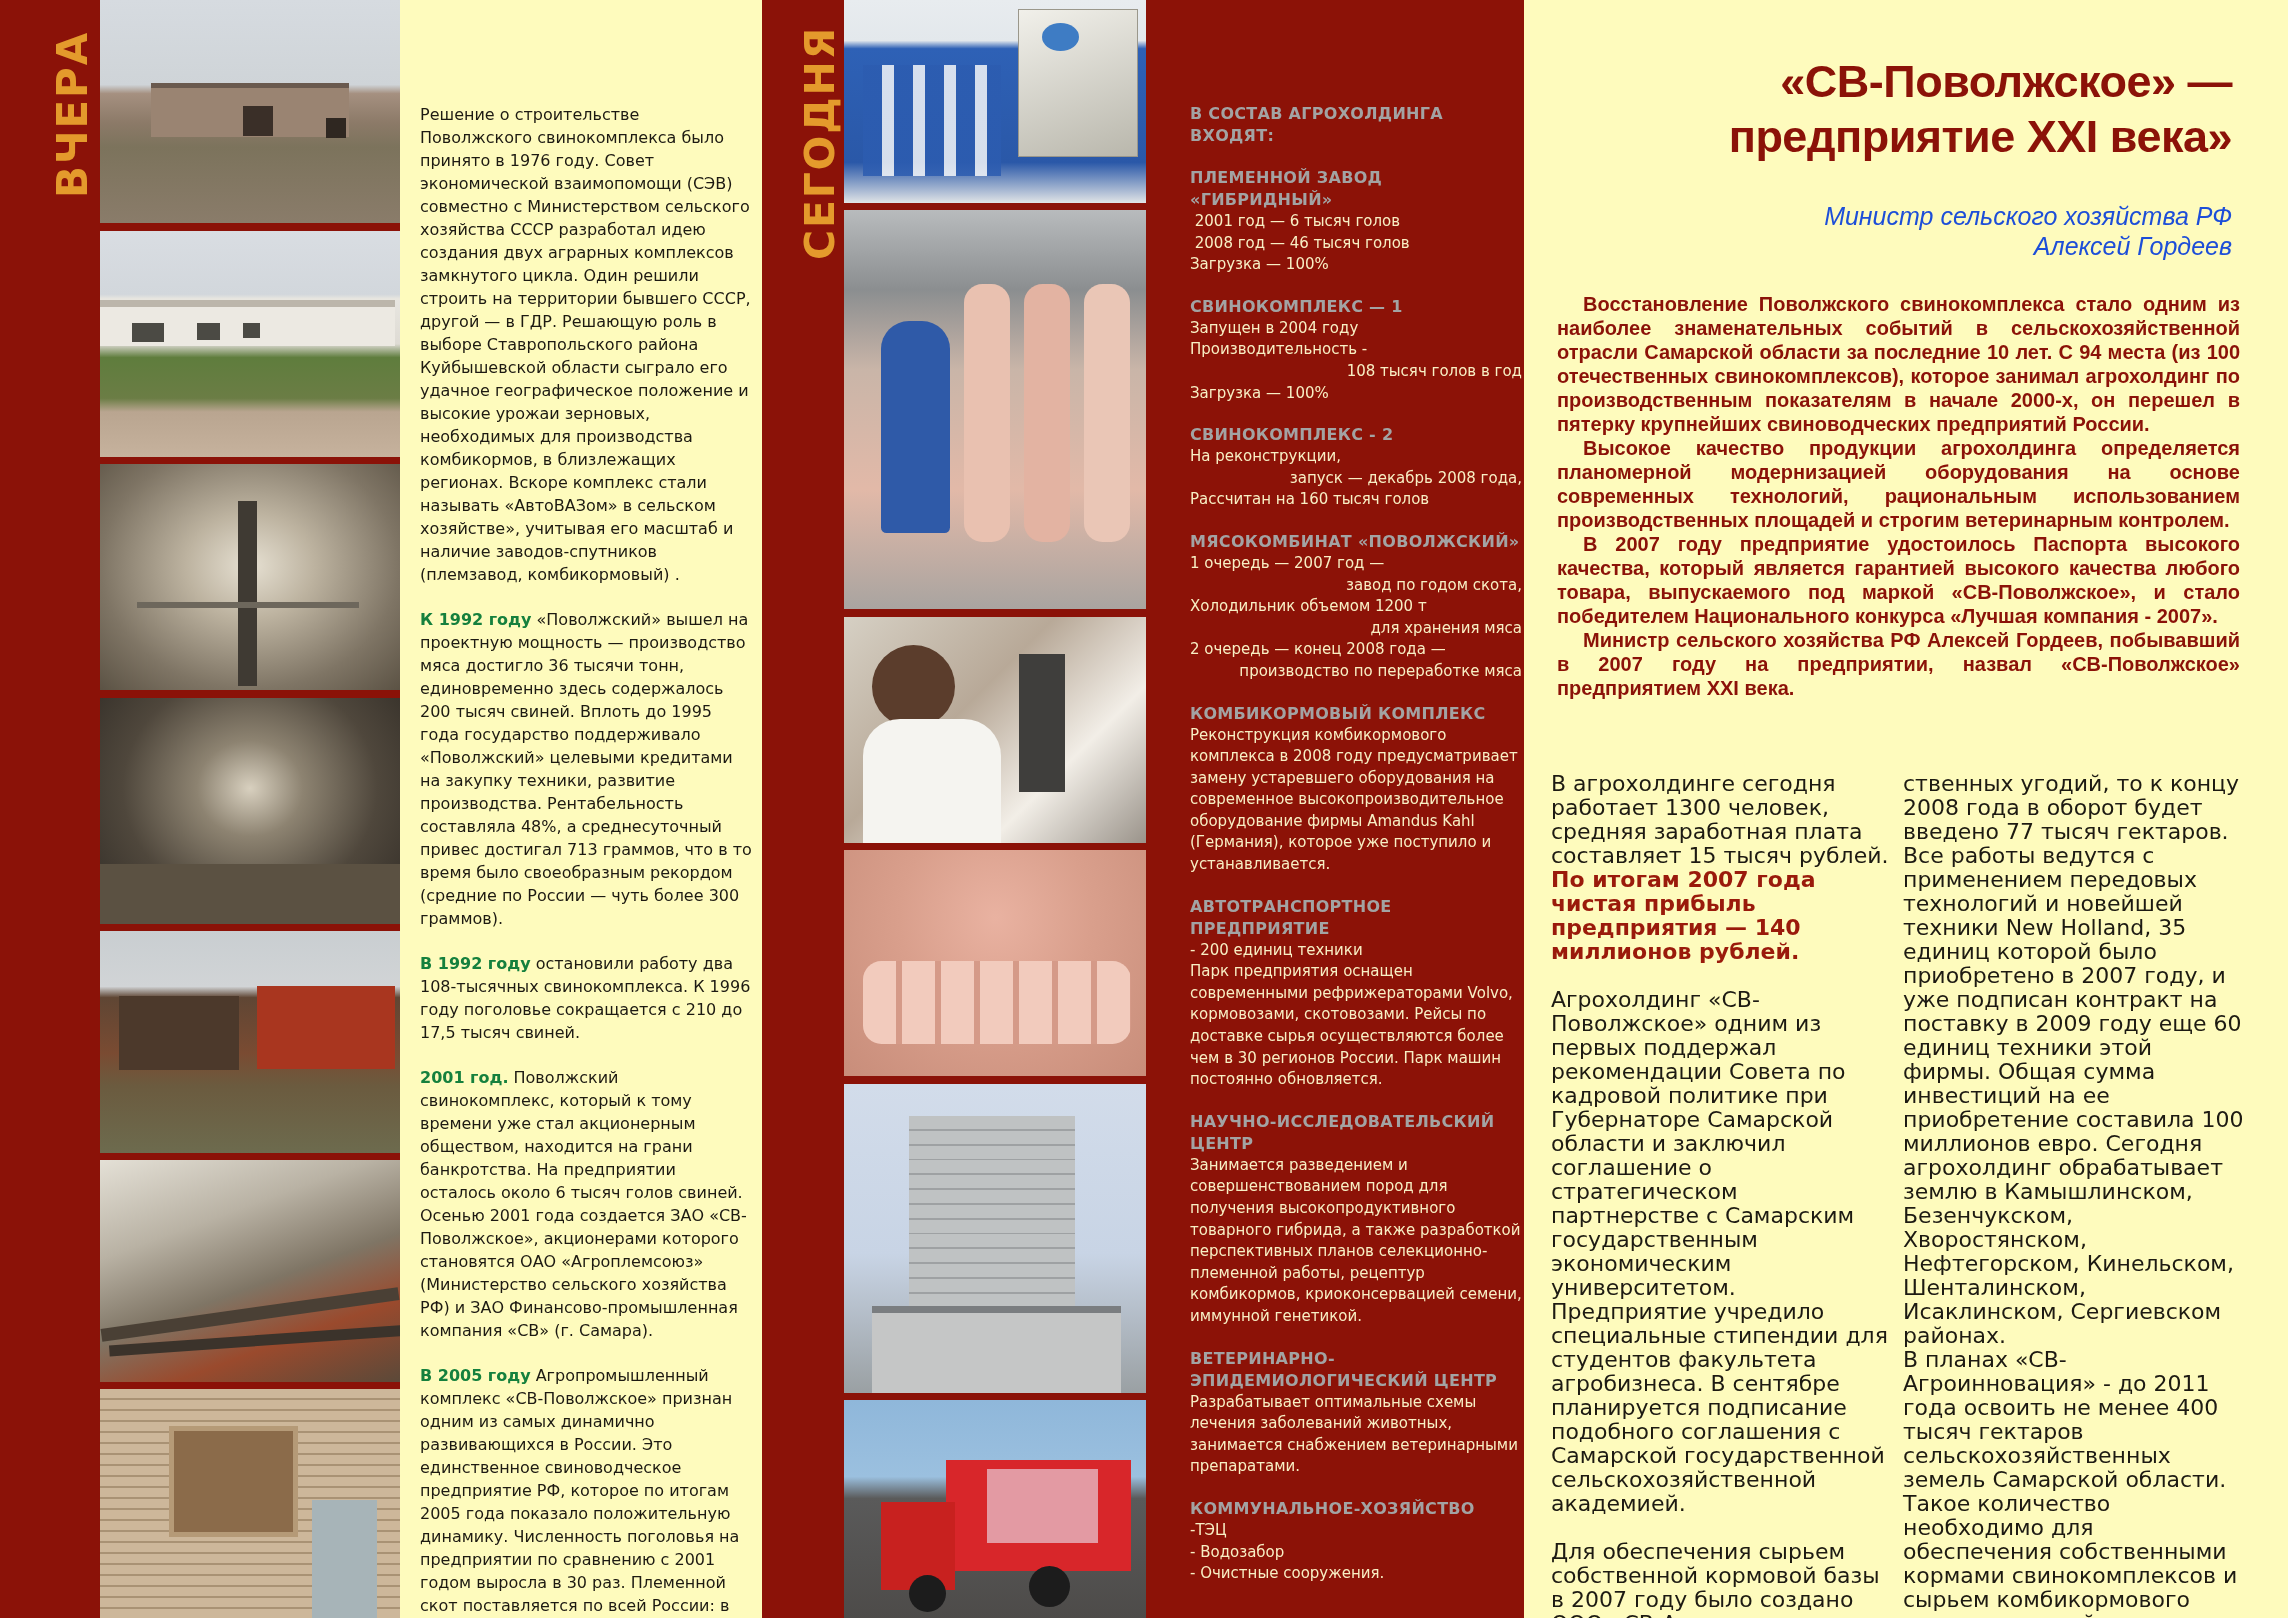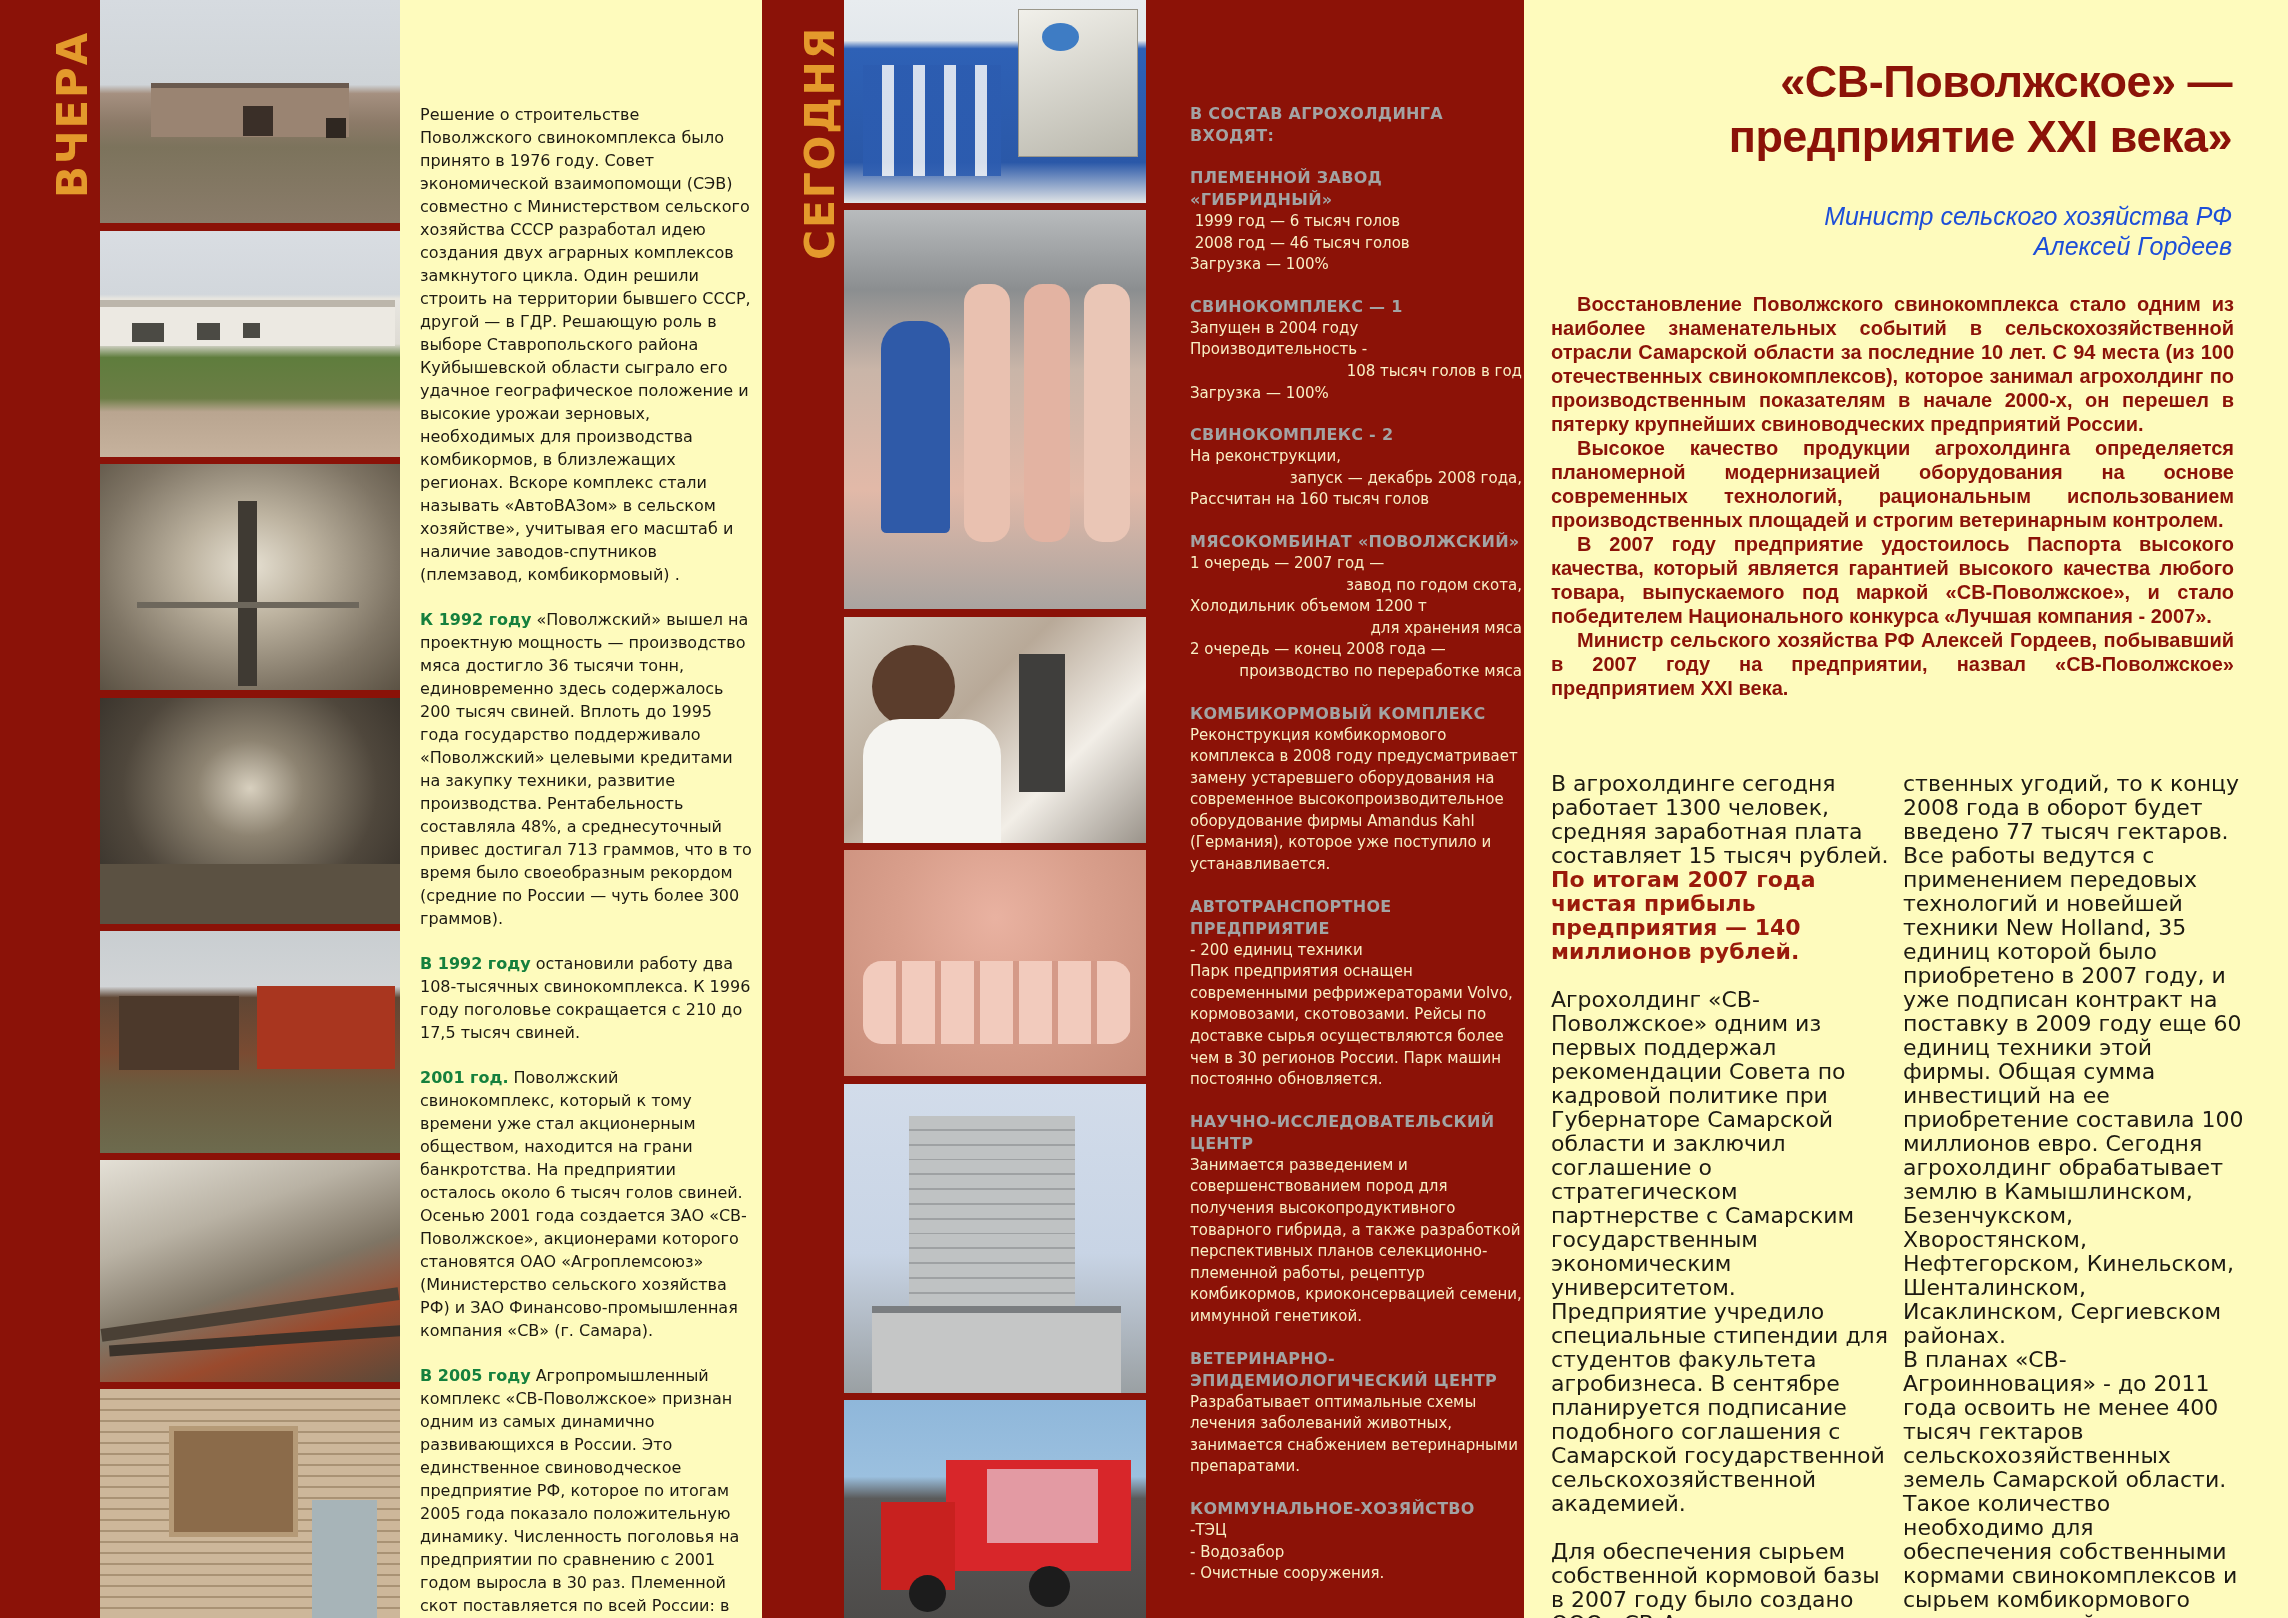--- a/index.html
+++ b/index.html
@@ -51,21 +51,21 @@
       position: absolute; right: 57px; top: 54px; width: 646px; text-align: right;
       color: #8b1208; font-weight: bold; font-family: "Liberation Sans", sans-serif;
       font-size: 45px; line-height: 55px; letter-spacing: -0.5px;
     }
     .byline {
       position: absolute; right: 57px; top: 201px; text-align: right;
       color: #1d4ed8; font-style: italic; font-family: "Liberation Sans", sans-serif;
       font-size: 25px; line-height: 30px;
     }
     .lead {
-      position: absolute; left: 26px; top: 292px; width: 683px;
+      position: absolute; left: 32px; top: 292px; width: 683px;
       color: #8b1208; font-weight: bold; font-family: "Liberation Sans", sans-serif;
       font-size: 20px; line-height: 24px; text-align: justify;
     }
     .lead p { text-indent: 26px; }
     .body-col {
       position: absolute; top: 772px; width: 341px;
       font-family: "DejaVu Sans", sans-serif; font-size: 22px; line-height: 24px; color: #1d1a12;
     }
     .body-col p { margin-bottom: 24px; }
     .body-col .hl { color: #9a1a0b; font-weight: bold; }
@@ -174,21 +174,21 @@
   </div>
 
   <div class="holdings">
     <div class="holdings-inner">
       <div class="sec">
         <h3>В СОСТАВ АГРОХОЛДИНГА ВХОДЯТ:</h3>
       </div>
 
       <div class="sec">
         <h3>ПЛЕМЕННОЙ ЗАВОД «ГИБРИДНЫЙ»</h3>
-        <div style="white-space:pre"> 1999 год — 6 тысяч голов</div>
+        <div style="white-space:pre"> 2001 год — 6 тысяч голов</div>
         <div style="white-space:pre"> 2008 год — 46 тысяч голов</div>
         <div>Загрузка — 100%</div>
       </div>
 
       <div class="sec">
         <h3>СВИНОКОМПЛЕКС — 1</h3>
         <div>Запущен в 2004 году</div>
         <div>Производительность -</div>
         <div class="r">108 тысяч голов в год</div>
         <div>Загрузка — 100%</div>

